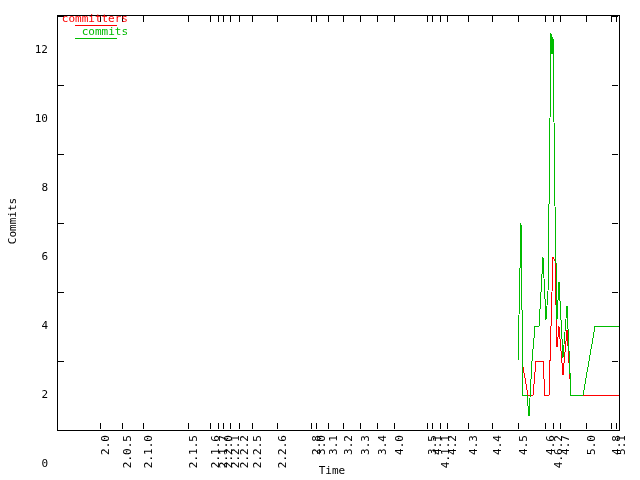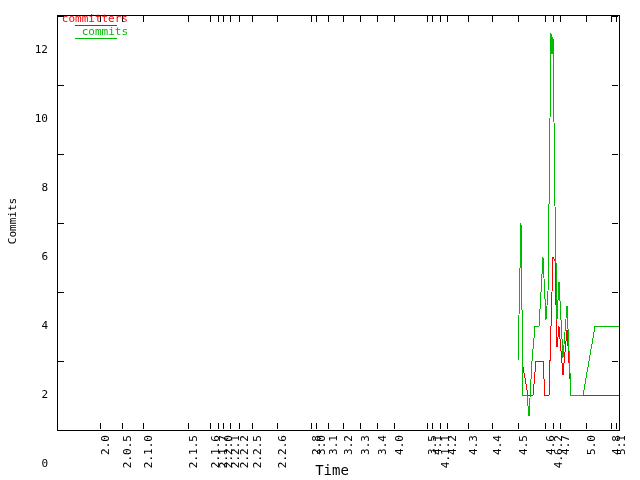--- a/index.html
+++ b/index.html
@@ -7,21 +7,21 @@
         font-family:"DejaVu Sans Mono","Liberation Mono",monospace;color:#000;}
   #plot-border{position:absolute;left:57px;top:15px;width:563px;height:416px;
                border:1px solid #000;box-sizing:border-box;}
   #chart-svg{position:absolute;left:58px;top:16px;}
   .tick{position:absolute;background:#000;}
   .xlab{position:absolute;font-size:11px;line-height:10px;white-space:nowrap;
         transform:rotate(-90deg) translateX(-100%) translateY(-50%);transform-origin:0 0;}
   .ylab{position:absolute;left:0;width:48px;text-align:right;font-size:11px;line-height:12px;margin-top:34px;}
   #y-axis-title{position:absolute;left:12px;top:221px;font-size:11px;white-space:nowrap;
                 transform:translate(-50%,-50%) rotate(-90deg);}
-  #x-axis-title{position:absolute;left:332px;top:470px;font-size:14px;white-space:nowrap;
+  #x-axis-title{position:absolute;left:332px;top:470px;font-size:11px;white-space:nowrap;
                 transform:translate(-50%,-50%);}
   #legend{position:absolute;left:56px;top:12px;}
   .legend-row{display:flex;align-items:center;height:13px;flex-direction:column;}
   .legend-label{display:inline-block;width:72px;text-align:right;font-size:11px;line-height:13px;}
   .legend-line{display:inline-block;width:42px;height:0;border-top:1px solid #000;margin-left:8px;}
 </style>
 </head>
 <body>
 
 <div id="page">

